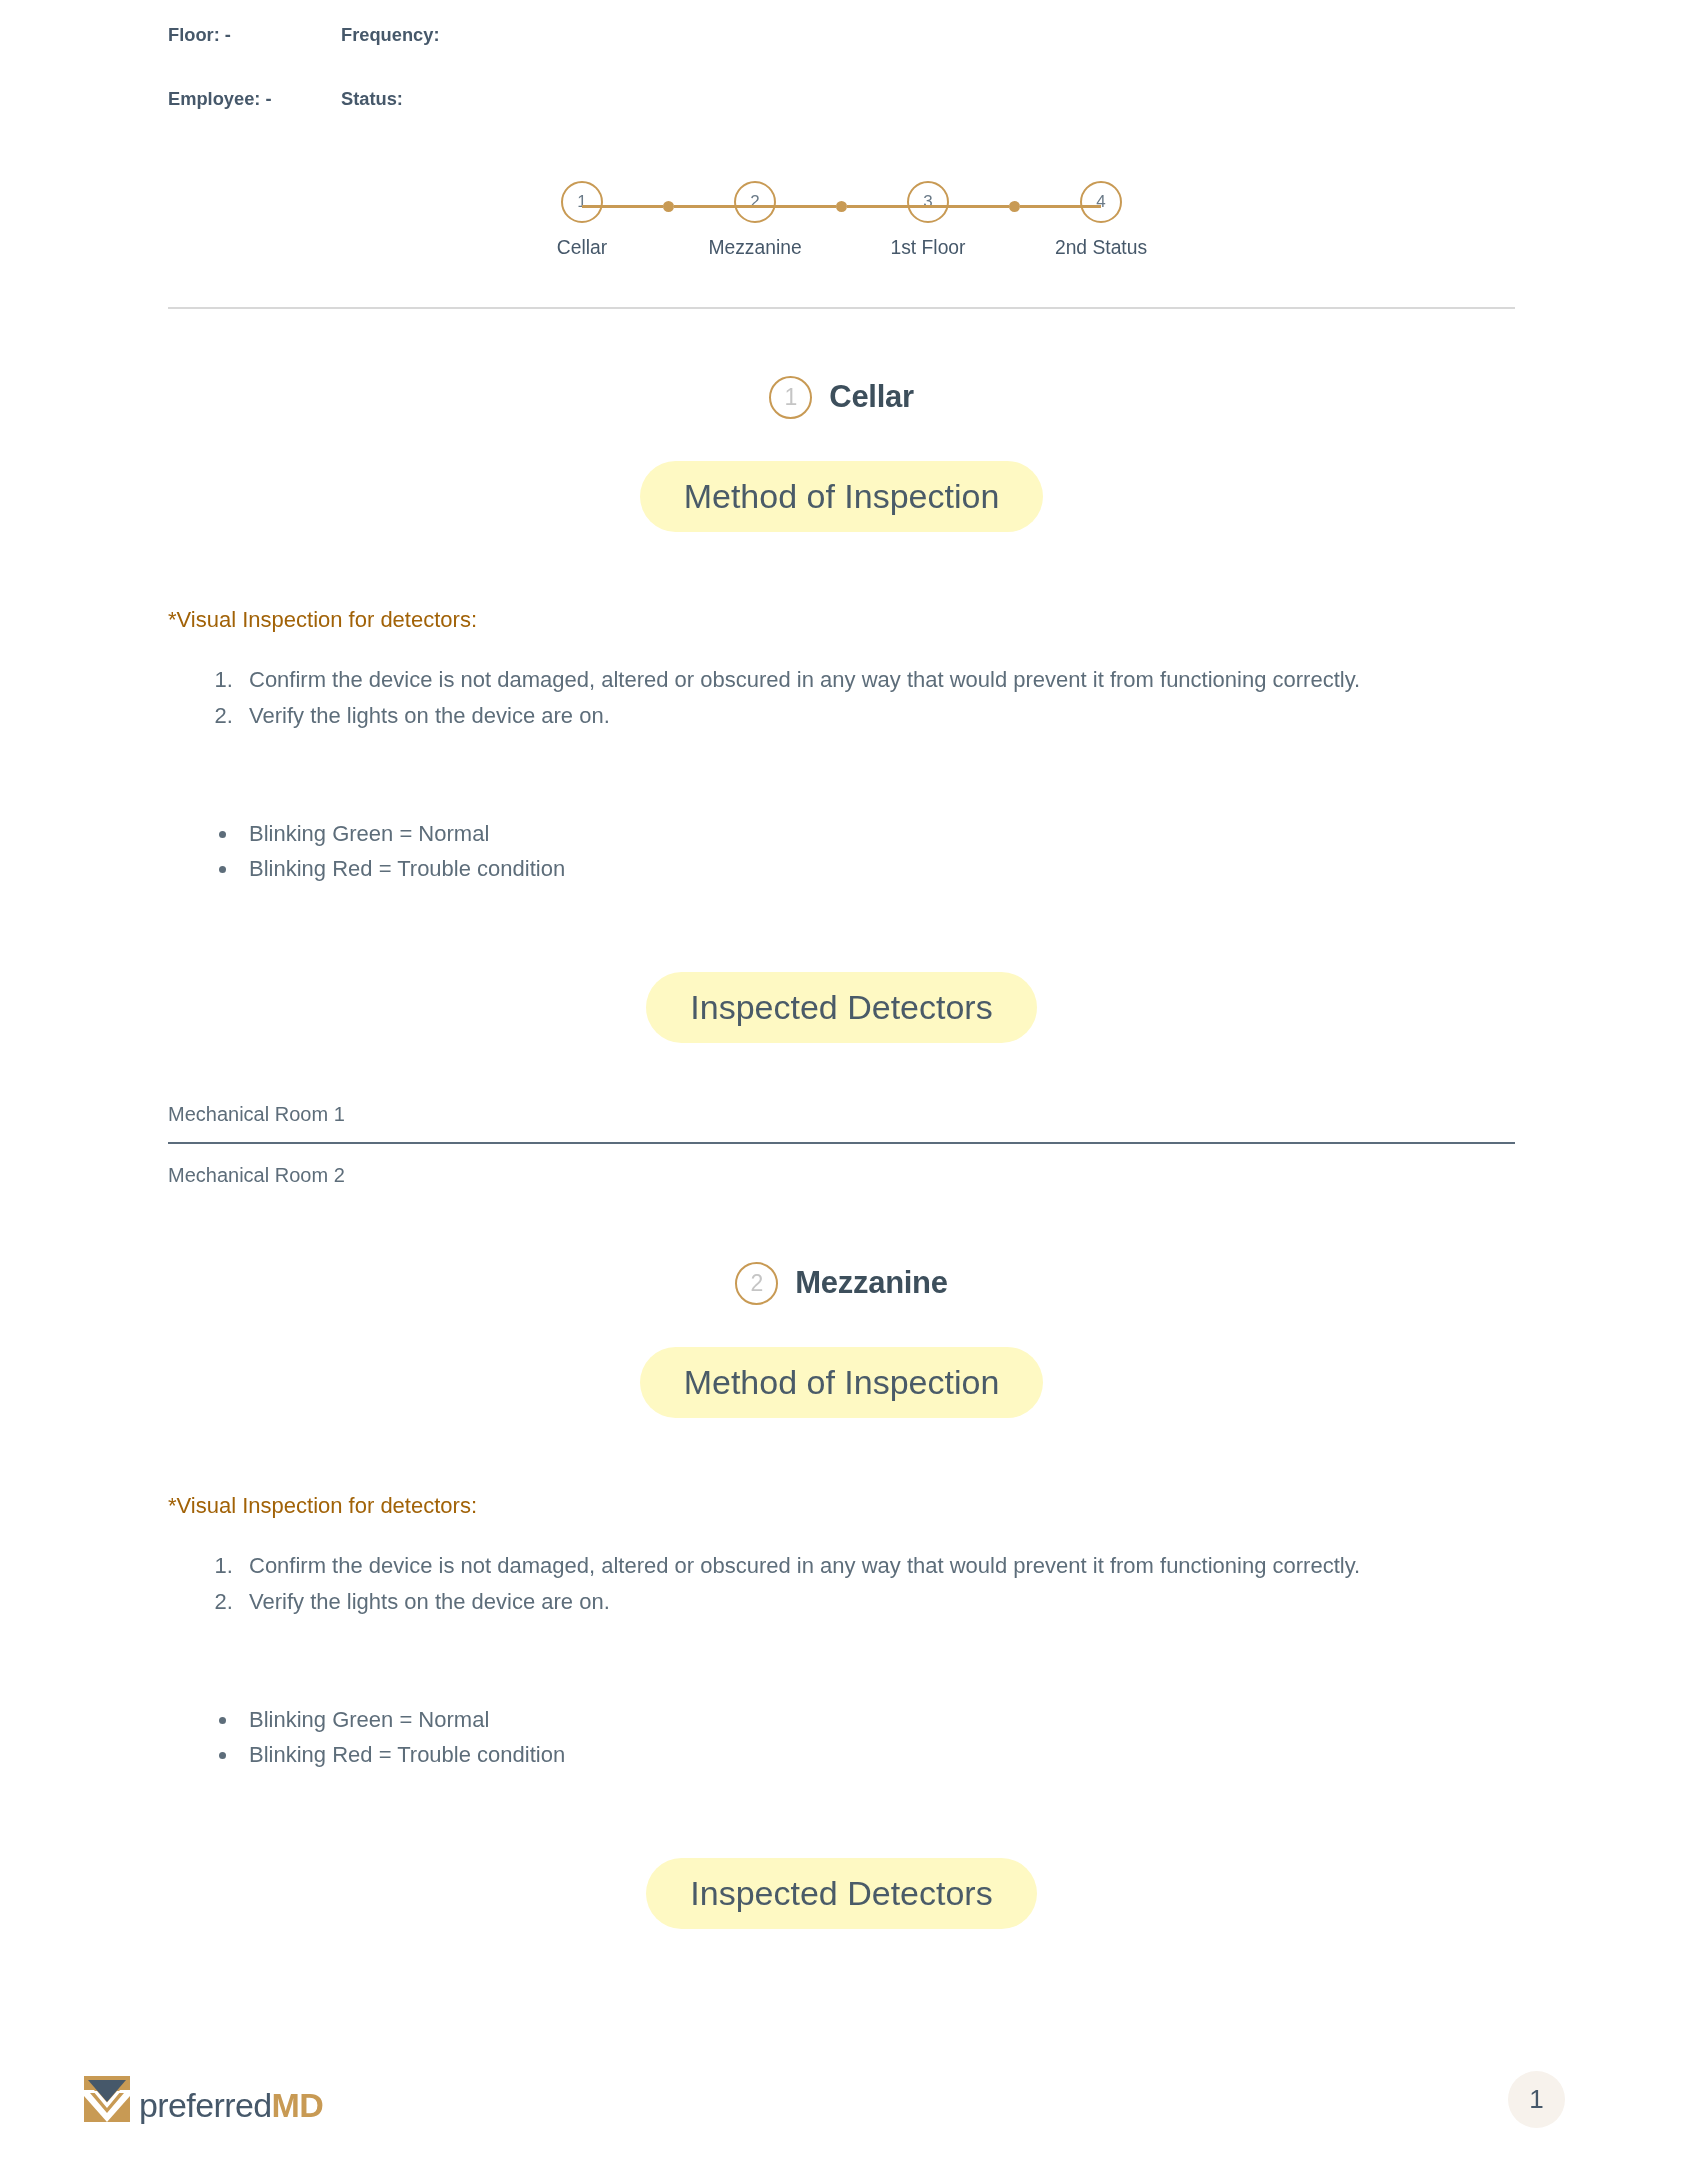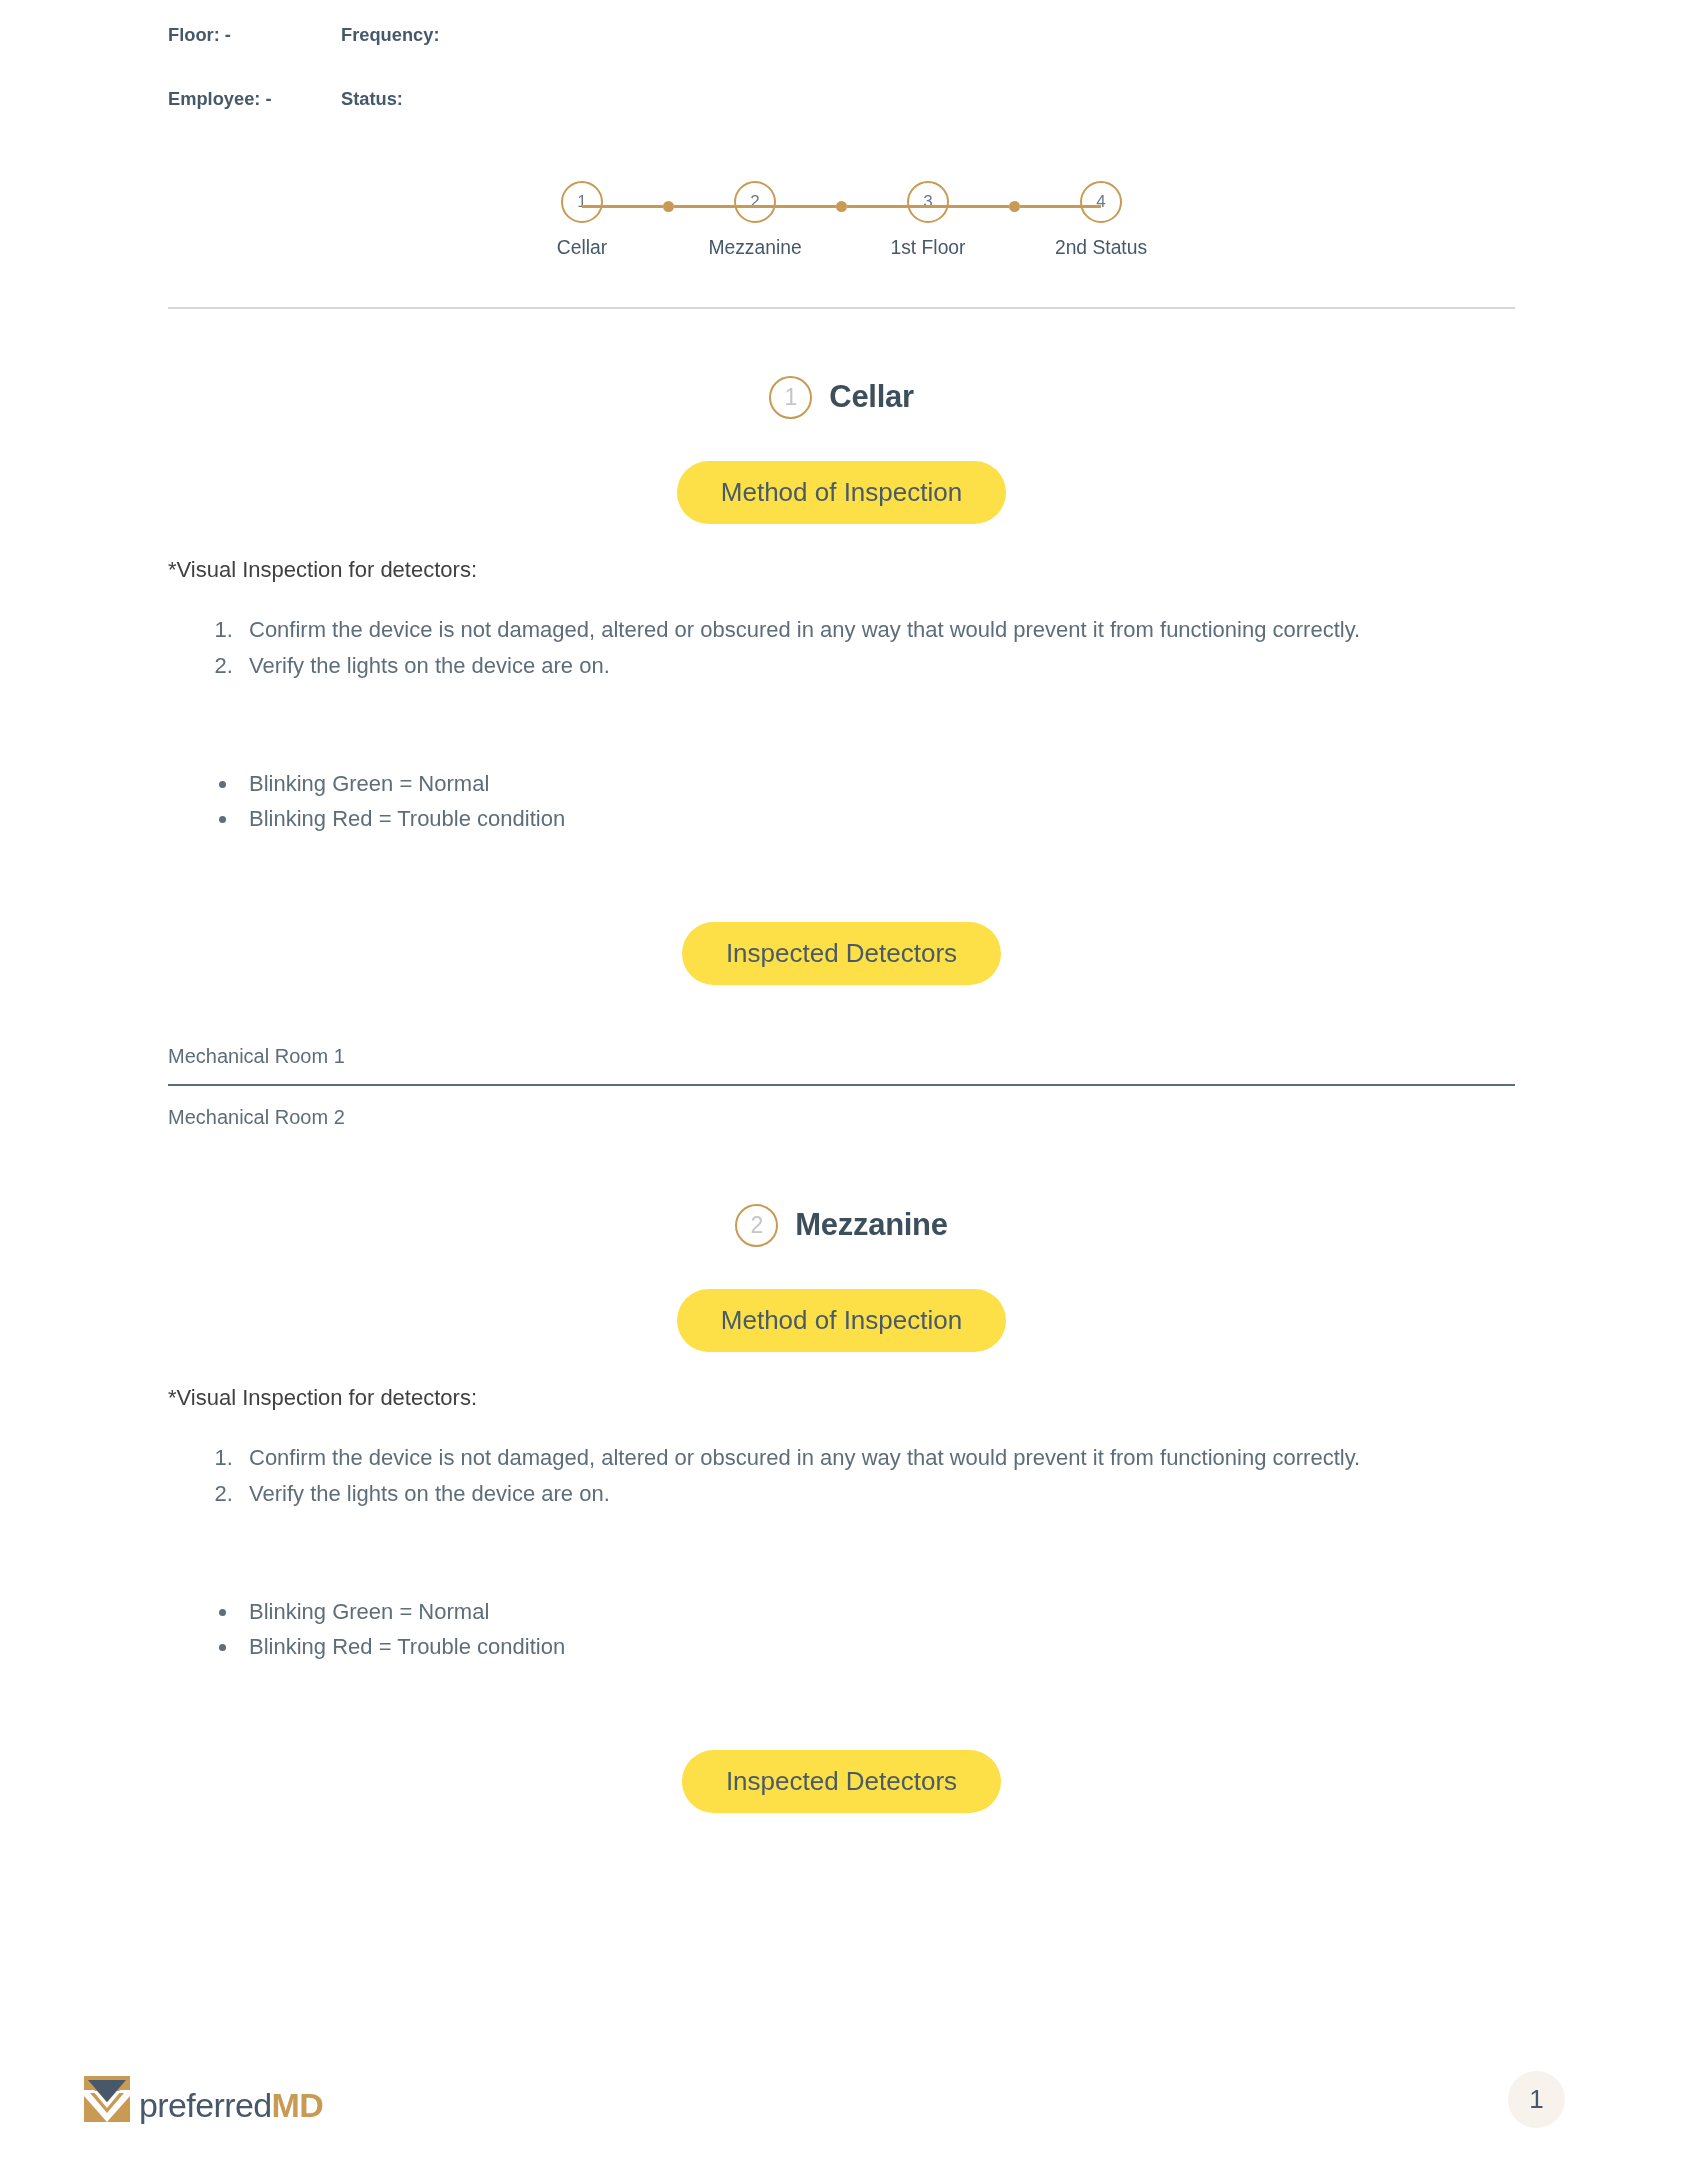--- a/index.html
+++ b/index.html
@@ -139,34 +139,34 @@
     font-weight: bold;
     color: #3d4f5c;
     letter-spacing: -0.3px;
   }
 
   .pill-row {
     display: flex;
     justify-content: center;
   }
   .pill {
-    background: #fde047;
+    background: #fef9c3;
     border-radius: 40px;
     padding: 16px 44px;
-    font-size: 26px;
+    font-size: 34px;
     color: #4a5b68;
     display: inline-block;
   }
   .pill-method { margin-top: 42px; }
   .pill-inspected { margin-top: 85px; }
 
   .intro-text {
-    margin-top: 33px;
+    margin-top: 75px;
     font-size: 22px;
-    color: #404040;
+    color: #a16207;
   }
 
   ol.steps-list {
     margin: 30px 0 0 0;
     padding-left: 71px;
     font-size: 22px;
     color: #5d6d7a;
     line-height: 1.58;
   }
   ol.steps-list li { padding-left: 10px; margin-bottom: 2px; }

